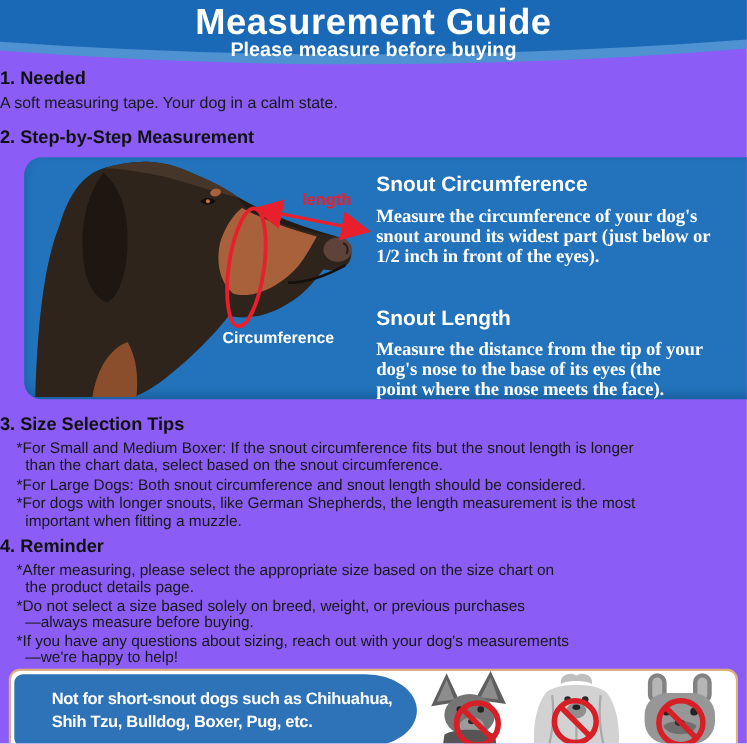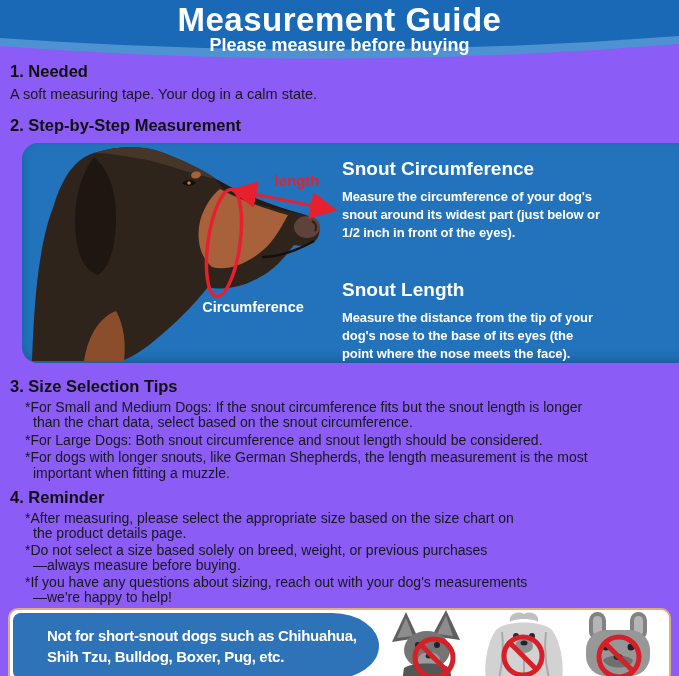--- a/index.html
+++ b/index.html
@@ -12,42 +12,42 @@
   .banner svg{position:absolute;top:0;left:0;display:block;}
   .banner .title{
     position:absolute;top:1px;left:0;width:100%;text-align:center;
     font-size:33px;font-weight:bold;color:#fff;letter-spacing:0.5px;z-index:2;
   }
   .banner .subtitle{
     position:absolute;top:35px;left:0;width:100%;text-align:center;
     font-size:18px;font-weight:bold;color:#fff;z-index:2;
   }
   
-  .sec{padding-left:10px;padding-right:8px;}
+  .sec{padding-right:8px;}
   .sec h2{font-size:16.5px;font-weight:bold;margin:0 0 3px 0;line-height:21px;color:#101010;}
   .sec .body{font-size:14.5px;line-height:19px;margin:0;color:#181818;}
   .mt1{margin-top:3px;}
   .pre{white-space:pre-line;}
   .tip{
     font-size:14px;line-height:15.4px;color:#181818;
     padding-left:23px;text-indent:-8px;white-space:pre-line;
   }
   .tip + .tip{margin-top:2px;}
   .tight .tip{line-height:15px;}
   
   .mpanel{
     position:relative;width:630px;height:220px;margin:7px 0 0 22px;
     background:#2273bb;border-radius:16px;
     box-shadow:inset 0 -4px 8px rgba(0,30,70,0.25);
     padding-left:44px;
   }
   .mpanel .dogart{position:absolute;left:2px;top:2px;}
   .snout-col{position:absolute;left:320px;top:14px;width:312px;color:#fff;}
   .snout-item h3{margin:0;font-size:19px;font-weight:bold;line-height:24px;}
-  .snout-item p{margin:7px 0 0 0;font-size:13px;font-weight:bold;line-height:18px;letter-spacing:-0.1px;}
+  .snout-item p{margin:7px 0 0 0;font-size:17px;font-weight:bold;line-height:18px;letter-spacing:-0.1px;font-family:Liberation Serif, serif;}
   .snout-item + .snout-item{margin-top:36px;}
   
   .warnbox{
     position:relative;margin:3px 8px 0 8px;height:76px;background:#fff;
     border:2px solid #dcae84;border-radius:10px;box-sizing:border-box;overflow:hidden;
   }
   .warnpanel{
     position:absolute;left:3px;top:3px;bottom:3px;width:366px;background:#2e72b7;
     border-radius:8px 48px 48px 8px / 8px 34px 34px 8px;
   }
@@ -132,21 +132,21 @@
         <p class="pre">Measure the distance from the tip of your
 dog's nose to the base of its eyes (the
 point where the nose meets the face).</p>
       </div>
     </div>
   </div>
 
   <div class="sec">
     <h2 style="margin-top:13px;">3. Size Selection Tips</h2>
     <div>
-      <div class="tip">*For Small and Medium Dogs: If the snout circumference fits but the snout length is longer
+      <div class="tip">*For Small and Medium Boxer: If the snout circumference fits but the snout length is longer
 than the chart data, select based on the snout circumference.</div>
       <div class="tip">*For Large Dogs: Both snout circumference and snout length should be considered.</div>
       <div class="tip">*For dogs with longer snouts, like German Shepherds, the length measurement is the most
 important when fitting a muzzle.</div>
     </div>
   </div>
 
   <div class="sec tight">
     <h2 style="margin-top:6px;">4. Reminder</h2>
     <div>

